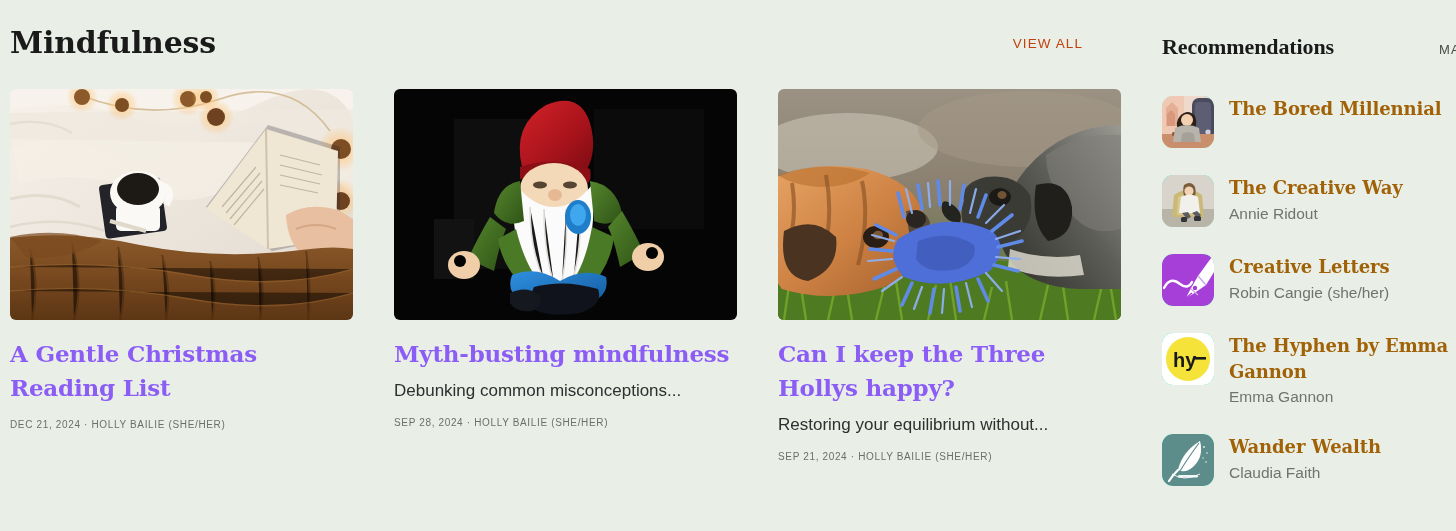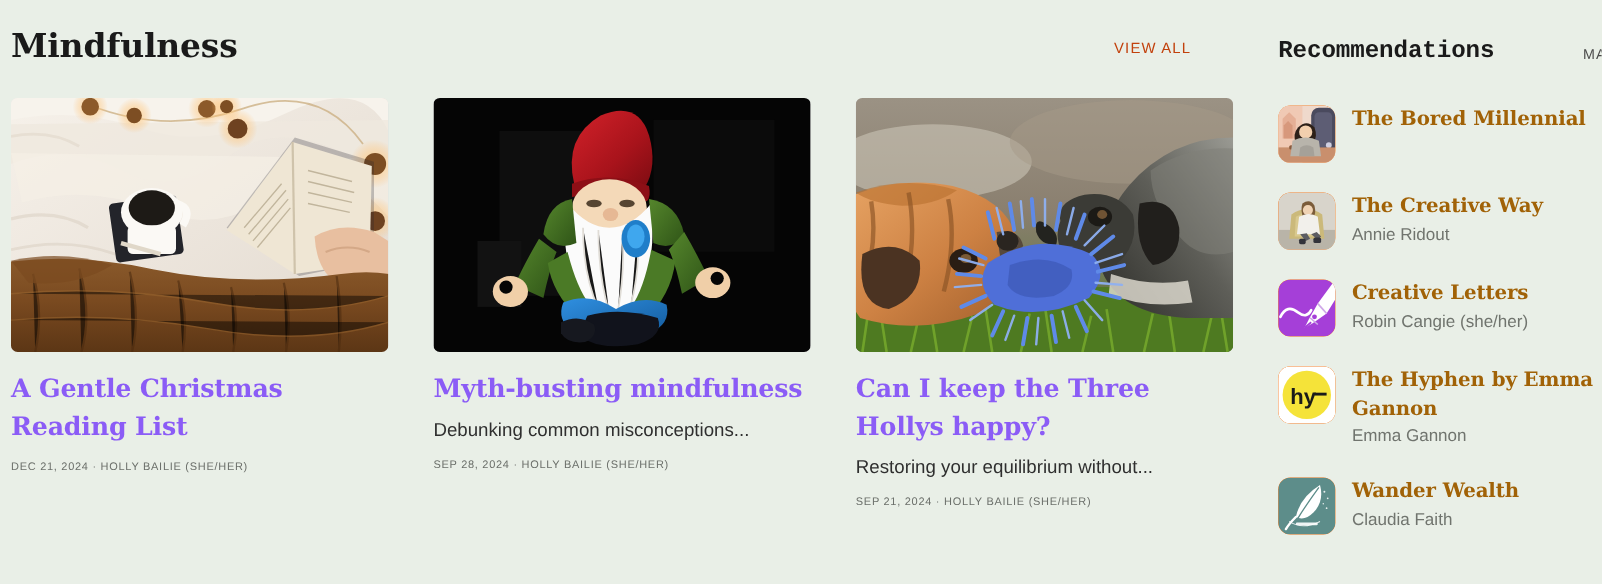--- a/index.html
+++ b/index.html
@@ -69,21 +69,21 @@
     color: #6b6f6a;
     margin-top: 14px;
     text-transform: uppercase;
     white-space: nowrap;
   }
 
   
   .rec { position: absolute; left: 1160px; top: 0; width: 296px; height: 531px; }
   .rec-header { position: absolute; left: 2px; top: 34px; right: 0; height: 34px; }
   .rec-title {
-    font-family: Liberation Mono, monospace;
+    font-family: Liberation Serif, serif;
     font-weight: 700;
     font-size: 22px;
     color: #1a1a1a;
     letter-spacing: -0.1px;
     position: absolute; left: 0; top: 0;
   }
   .rec-manage {
     position: absolute; left: 277px; top: 8px;
     font-size: 13px;
     letter-spacing: 1.1px;
@@ -97,21 +97,21 @@
     display: flex;
     align-items: flex-start;
     gap: 15px;
     margin-bottom: 27px;
     cursor: pointer;
   }
   .rec-avatar {
     width: 52px; height: 52px; flex: 0 0 52px;
     border-radius: 11px;
     overflow: hidden;
-    background: #f97316;
+    background: #5eead4;
   }
   .rec-avatar svg { display: block; width: 100%; height: 100%; }
   .rec-text { padding-top: 0px; min-width: 0; }
   .rec-name {
     font-family: "DejaVu Serif", serif;
     font-weight: 700;
     font-size: 18px;
     line-height: 1.42;
     color: #a16207;
     letter-spacing: -0.1px;

